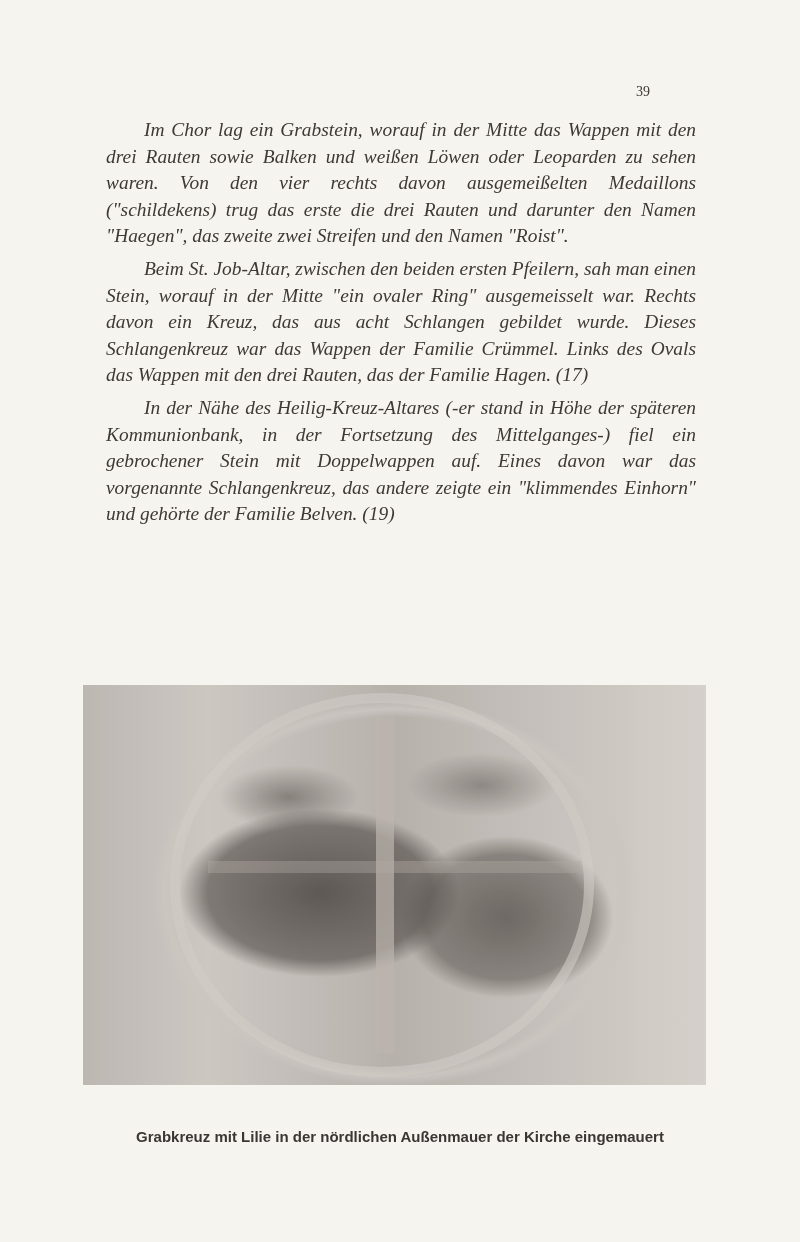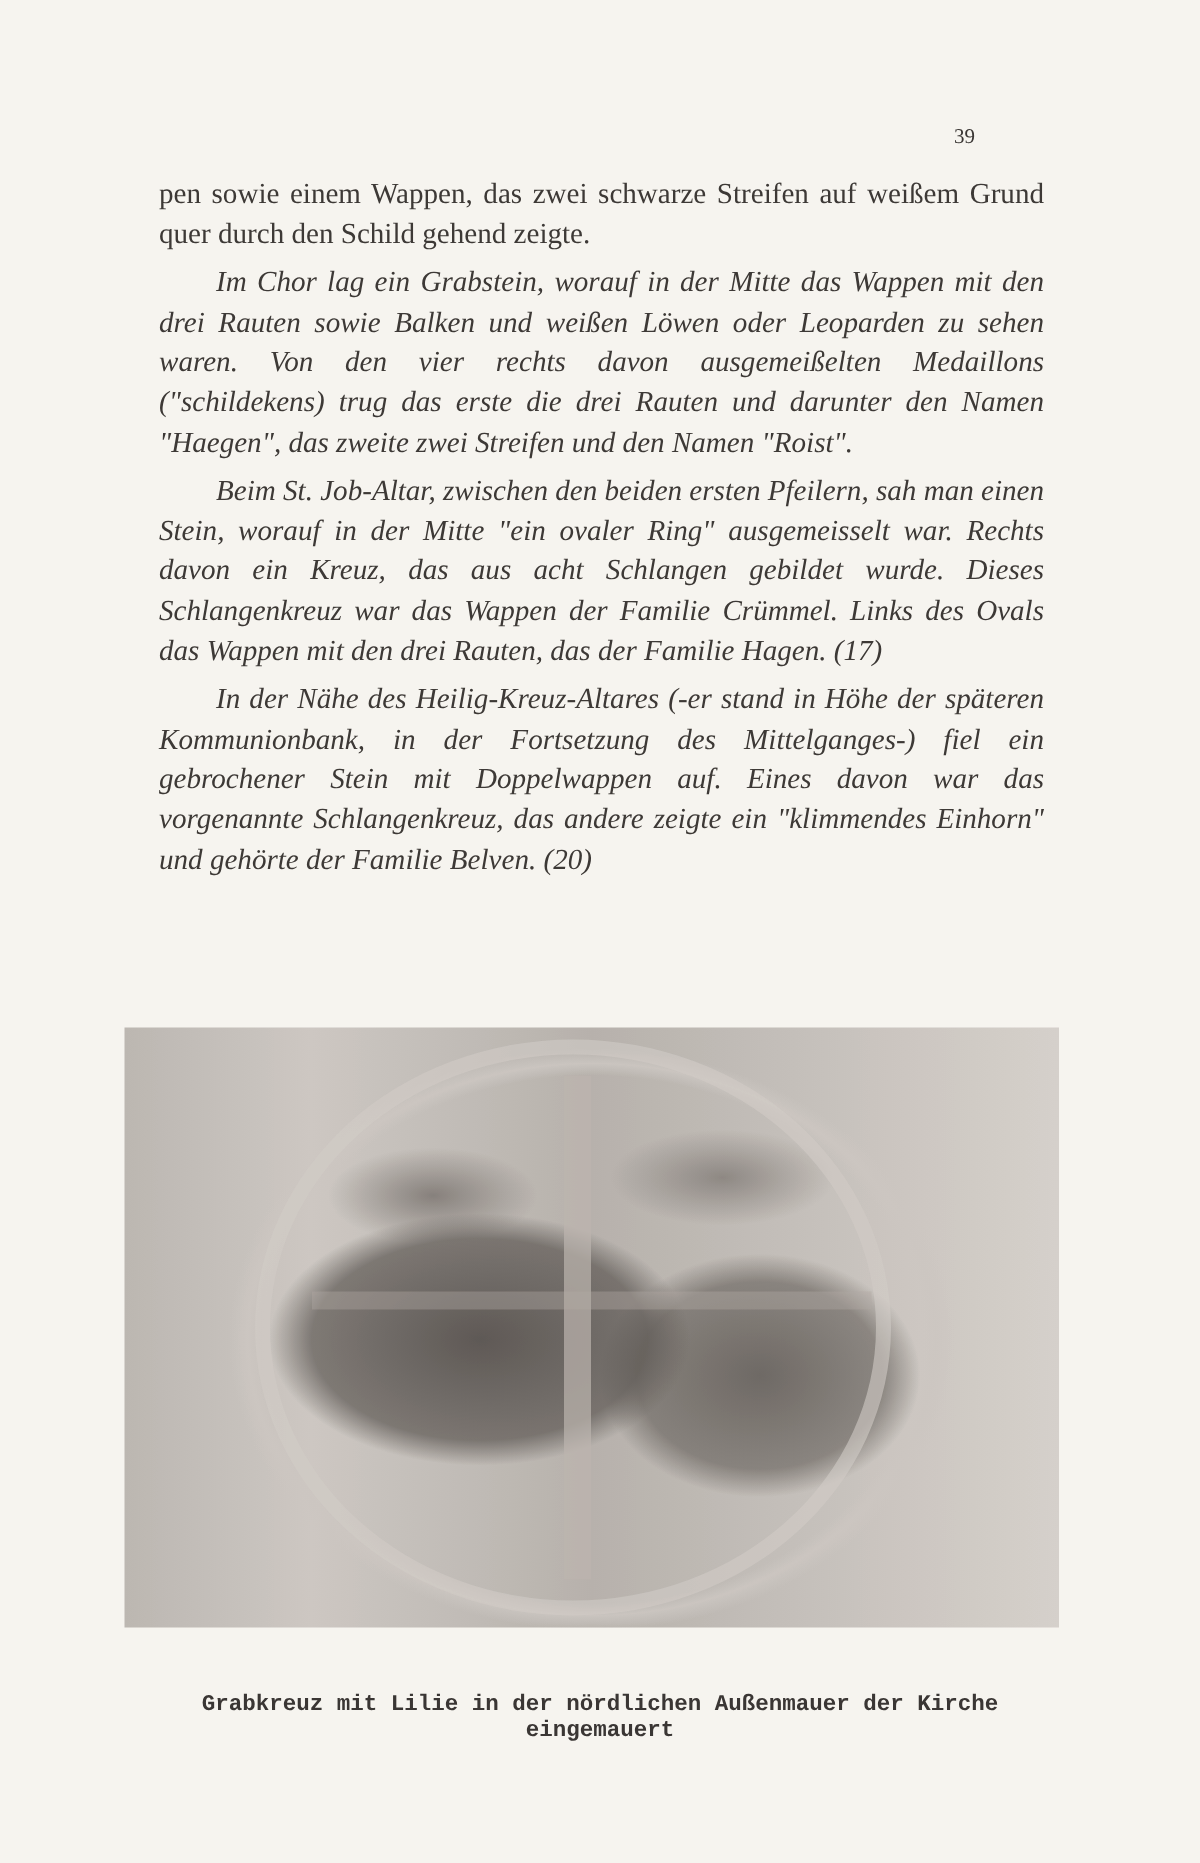--- a/index.html
+++ b/index.html
@@ -42,34 +42,33 @@
     background: rgba(175,168,162,0.4);
   }
   .photo .oval {
     position: absolute; left: 14%; top: 2%; width: 68%; height: 96%;
     border: 10px solid rgba(205,200,195,0.6);
     border-radius: 50%;
     box-sizing: border-box;
   }
   .caption {
     position: absolute; left: 100px; top: 1128px; width: 600px; text-align: center;
-    font-family: Liberation Mono, monospace;
+    font-family: Liberation Sans, sans-serif;
     font-weight: bold; font-size: 15px; color: #3a3634;
   }
 </style>
 </head>
 <body>
 
 <div class="page-number">39</div>
 
 <div class="body-text">
-  <p>pen sowie einem Wappen, das zwei schwarze Streifen auf weißem Grund quer durch den Schild gehend zeigte.</p>
   <p class="indent">Im Chor lag ein Grabstein, worauf in der Mitte das Wappen mit den drei Rauten sowie Balken und weißen Löwen oder Leoparden zu sehen waren. Von den vier rechts davon ausgemeißelten Medaillons ("schildekens) trug das erste die drei Rauten und darunter den Namen "Haegen", das zweite zwei Streifen und den Namen "Roist".</p>
   <p class="indent">Beim St. Job-Altar, zwischen den beiden ersten Pfeilern, sah man einen Stein, worauf in der Mitte "ein ovaler Ring" ausgemeisselt war. Rechts davon ein Kreuz, das aus acht Schlangen gebildet wurde. Dieses Schlangenkreuz war das Wappen der Familie Crümmel. Links des Ovals das Wappen mit den drei Rauten, das der Familie Hagen. (17)</p>
-  <p class="indent">In der Nähe des Heilig-Kreuz-Altares (-er stand in Höhe der späteren Kommunionbank, in der Fortsetzung des Mittelganges-) fiel ein gebrochener Stein mit Doppelwappen auf. Eines davon war das vorgenannte Schlangenkreuz, das andere zeigte ein "klimmendes Einhorn" und gehörte der Familie Belven. (20)</p>
+  <p class="indent">In der Nähe des Heilig-Kreuz-Altares (-er stand in Höhe der späteren Kommunionbank, in der Fortsetzung des Mittelganges-) fiel ein gebrochener Stein mit Doppelwappen auf. Eines davon war das vorgenannte Schlangenkreuz, das andere zeigte ein "klimmendes Einhorn" und gehörte der Familie Belven. (19)</p>
 </div>
 
 <div class="photo">
   <div class="oval"></div>
   <div class="cross-v"></div>
   <div class="cross-h"></div>
 </div>
 
 <div class="caption">Grabkreuz mit Lilie in der nördlichen Außenmauer der Kirche eingemauert</div>
 

